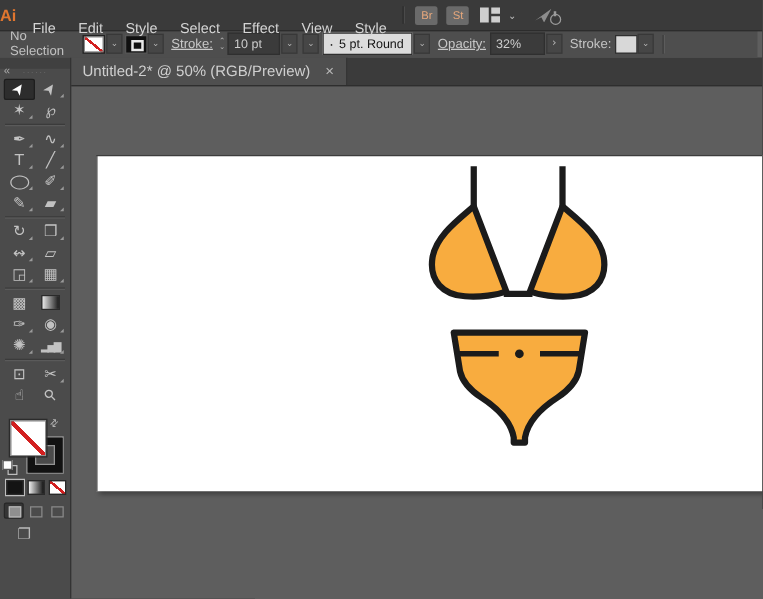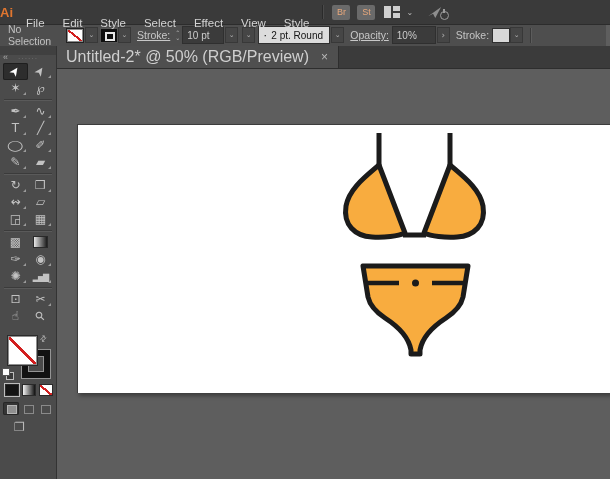--- a/index.html
+++ b/index.html
@@ -59,21 +59,21 @@
   .style-swatch{width:16px;height:13px;background:#d8d8d8;box-shadow:0 0 0 1px #2f2f2f;display:inline-block;}
   .vsep{width:1px;height:15px;background:#3a3a3a;border-right:1px solid #5c5c5c;margin:0 7px 0 4px;}
   .docsetup{background:#4e4e4e;border:1px solid #8f8f8f;border-radius:2px;color:#e0e0e0;
             font-size:9.5px;padding:2px 6px;font-family:"Liberation Sans",sans-serif;}
 
   
   .tabbar{position:absolute;top:46px;left:56px;right:0;height:22px;background:#3b3b3b;
           border-bottom:1px solid #2e2e2e;display:flex;z-index:3;}
   .tab{background:#4f4f4f;display:flex;align-items:center;padding:0 8px 0 10px;
        border-right:1px solid #2e2e2e;}
-  .tab-title{color:#cfcfcf;font-size:16px;white-space:nowrap;}
+  .tab-title{color:#cfcfcf;font-size:12px;white-space:nowrap;}
   .tabclose{background:none;border:none;color:#b8b8b8;font-size:12px;margin-left:10px;padding:0 2px;line-height:12px;}
 
   
   .toolbar{position:absolute;top:46px;left:0;width:56px;bottom:0;background:#4b4b4b;
            border-right:1px solid #333;z-index:3;}
   .tb-head{height:9px;background:#404040;}
   .collapse{background:none;border:none;color:#a8a8a8;font-size:9px;line-height:8px;padding:0 3px;}
   .grip{text-align:center;color:#707070;font-size:7px;line-height:7px;letter-spacing:1px;height:8px;}
   .trow{display:flex;justify-content:center;height:17px;}
   .tool{width:25px;height:17px;background:none;border:none;padding:0;color:#c2c2c2;
@@ -171,26 +171,26 @@
       <span>⌃</span>
       <span>⌄</span>
     </span>
     <span class="field w-stroke">
         <span>10 pt</span>
       </span>
     <button class="dd icon-font">⌄</button>
     <button class="dd icon-font">⌄</button>
     <span class="field light brush">
       <span class="bdot">·</span>
-      <span>2 pt. Round</span>
+      <span>5 pt. Round</span>
     </span>
     <button class="dd icon-font">⌄</button>
     <a class="link">Opacity:</a>
     <span class="field w-opacity">
-        <span>10%</span>
+        <span>32%</span>
       </span>
     <button class="more icon-font">›</button>
     <span class="lbl">Stroke:</span>
     <span class="style-swatch"></span>
     <button class="dd icon-font">⌄</button>
     <span class="vsep"></span>
   </div>
 
   <div class="tabbar">
     <div class="tab">

